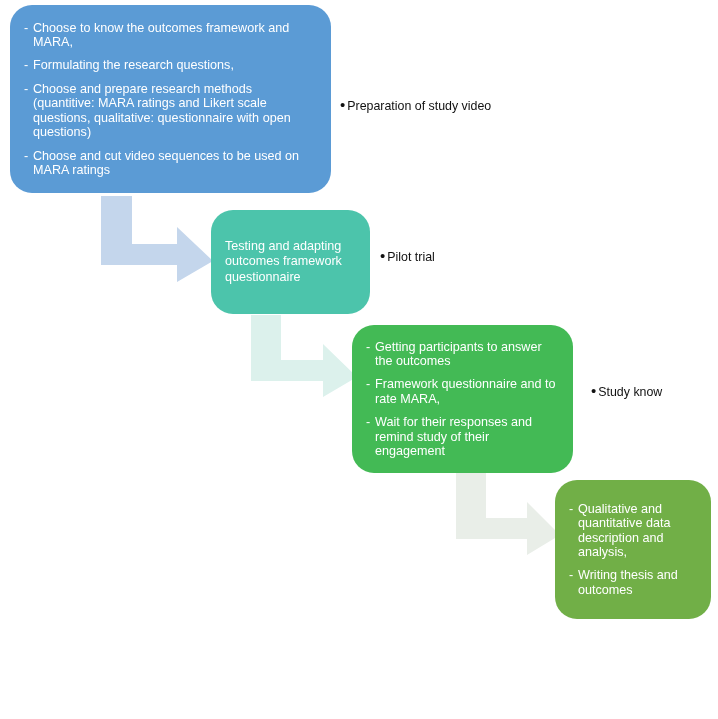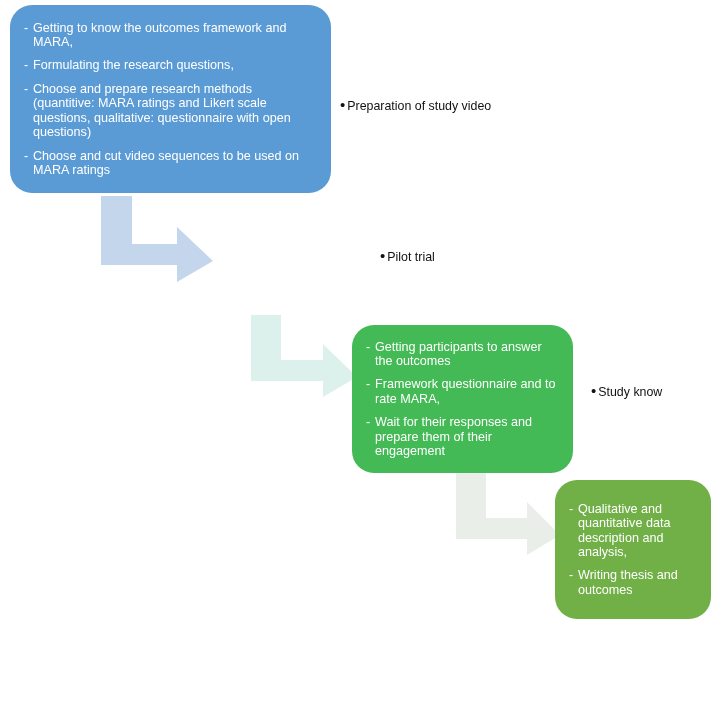--- a/index.html
+++ b/index.html
@@ -76,21 +76,21 @@
 </style>
 </head>
 <body>
 
 <div id="canvas">
 
   <div class="box" id="box-prep">
     <div class="lines">
       <div class="bullet">
         <span class="dash">-</span>
-        <span class="txt">Getting to know the outcomes framework and MARA,</span>
+        <span class="txt">Choose to know the outcomes framework and MARA,</span>
       </div>
       <div class="bullet">
         <span class="dash">-</span>
         <span class="txt">Formulating the research questions,</span>
       </div>
       <div class="bullet">
         <span class="dash">-</span>
         <span class="txt">Choose and prepare research methods (quantitive: MARA ratings and Likert scale questions, qualitative: questionnaire with open questions)</span>
       </div>
       <div class="bullet">
@@ -104,20 +104,23 @@
     <span class="dot">•</span>
     <span>Preparation of study video</span>
   </div>
 
   <div class="elbow" id="elb1">
     <svg width="112" height="86" viewBox="0 0 112 86" xmlns="http://www.w3.org/2000/svg">
       <path d="M0,0 H31 V48 H76 V31 L112,65 L76,86 V69 H0 Z" fill="#C4D6EC"></path>
     </svg>
   </div>
 
+  <div class="box" id="box-pilot">
+    <div class="plain">Testing and adapting outcomes framework questionnaire</div>
+  </div>
 
   <div class="caption" id="cap-pilot">
     <span class="dot">•</span>
     <span>Pilot trial</span>
   </div>
 
   <div class="elbow" id="elb2">
     <svg width="106" height="82" viewBox="0 0 106 82" xmlns="http://www.w3.org/2000/svg">
       <path d="M0,0 H30 V45 H72 V29 L106,62 L72,82 V66 H0 Z" fill="#DCF1EC"></path>
     </svg>
@@ -128,21 +131,21 @@
       <div class="bullet">
         <span class="dash">-</span>
         <span class="txt">Getting participants to answer the outcomes</span>
       </div>
       <div class="bullet">
         <span class="dash">-</span>
         <span class="txt">Framework questionnaire and to rate MARA,</span>
       </div>
       <div class="bullet">
         <span class="dash">-</span>
-        <span class="txt">Wait for their responses and prepare them of their engagement</span>
+        <span class="txt">Wait for their responses and remind study of their engagement</span>
       </div>
     </div>
   </div>
 
   <div class="caption" id="cap-study">
     <span class="dot">•</span>
     <span>Study know</span>
   </div>
 
   <div class="elbow" id="elb3">

